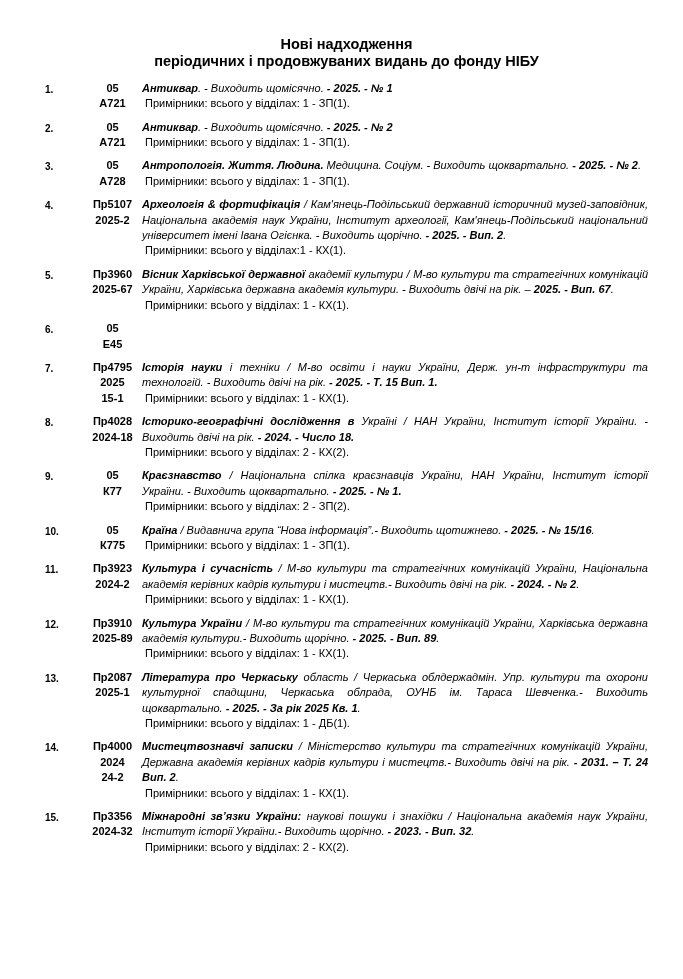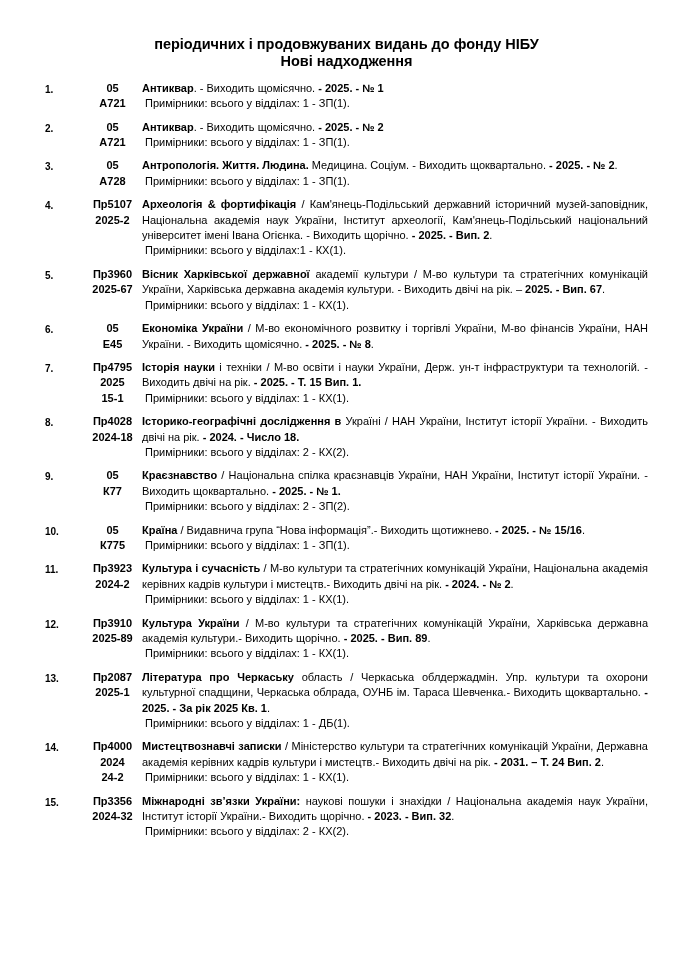--- a/index.html
+++ b/index.html
@@ -54,35 +54,36 @@
     font-weight: 700;
     text-align: center;
   }
   .col-body {
     flex: 1 1 auto;
     min-width: 0;
   }
   .desc {
     text-align: justify;
     text-justify: inter-word;
+    font-style: italic;
   }
   .desc .b {
     font-weight: 700;
   }
   .copies {
     padding-left: 3px;
   }
 </style>
 </head>
 <body>
 
 <div class="page">
   <div class="title-block">
+    <div>Нові надходження</div>
     <div>періодичних і продовжуваних видань до фонду НІБУ</div>
-    <div>Нові надходження</div>
   </div>
   <div class="entries" id="entries">
   <div class="entry">
     <div class="col-num">1.</div>
     <div class="col-call">
           <div>05</div>
           <div>А721</div>
         </div>
     <div class="col-body">
       <div class="desc"><span class="b">Антиквар</span><span>. - Виходить щомісячно. </span><span class="b">- 2025. - № 1</span></div>
@@ -138,21 +139,20 @@
     </div>
   </div>
 
   <div class="entry">
     <div class="col-num">6.</div>
     <div class="col-call">
           <div>05</div>
           <div>Е45</div>
         </div>
     <div class="col-body">
-      <div class="desc"><span class="b">Економіка України</span><span> / М-во економічного розвитку і торгівлі України, М-во фінансів України, НАН України. - Виходить щомісячно. </span><span class="b">- 2025. - № 8</span><span>.</span></div>
     </div>
   </div>
 
   <div class="entry">
     <div class="col-num">7.</div>
     <div class="col-call">
           <div>Пр4795</div>
           <div>2025</div>
           <div>15-1</div>
         </div>

